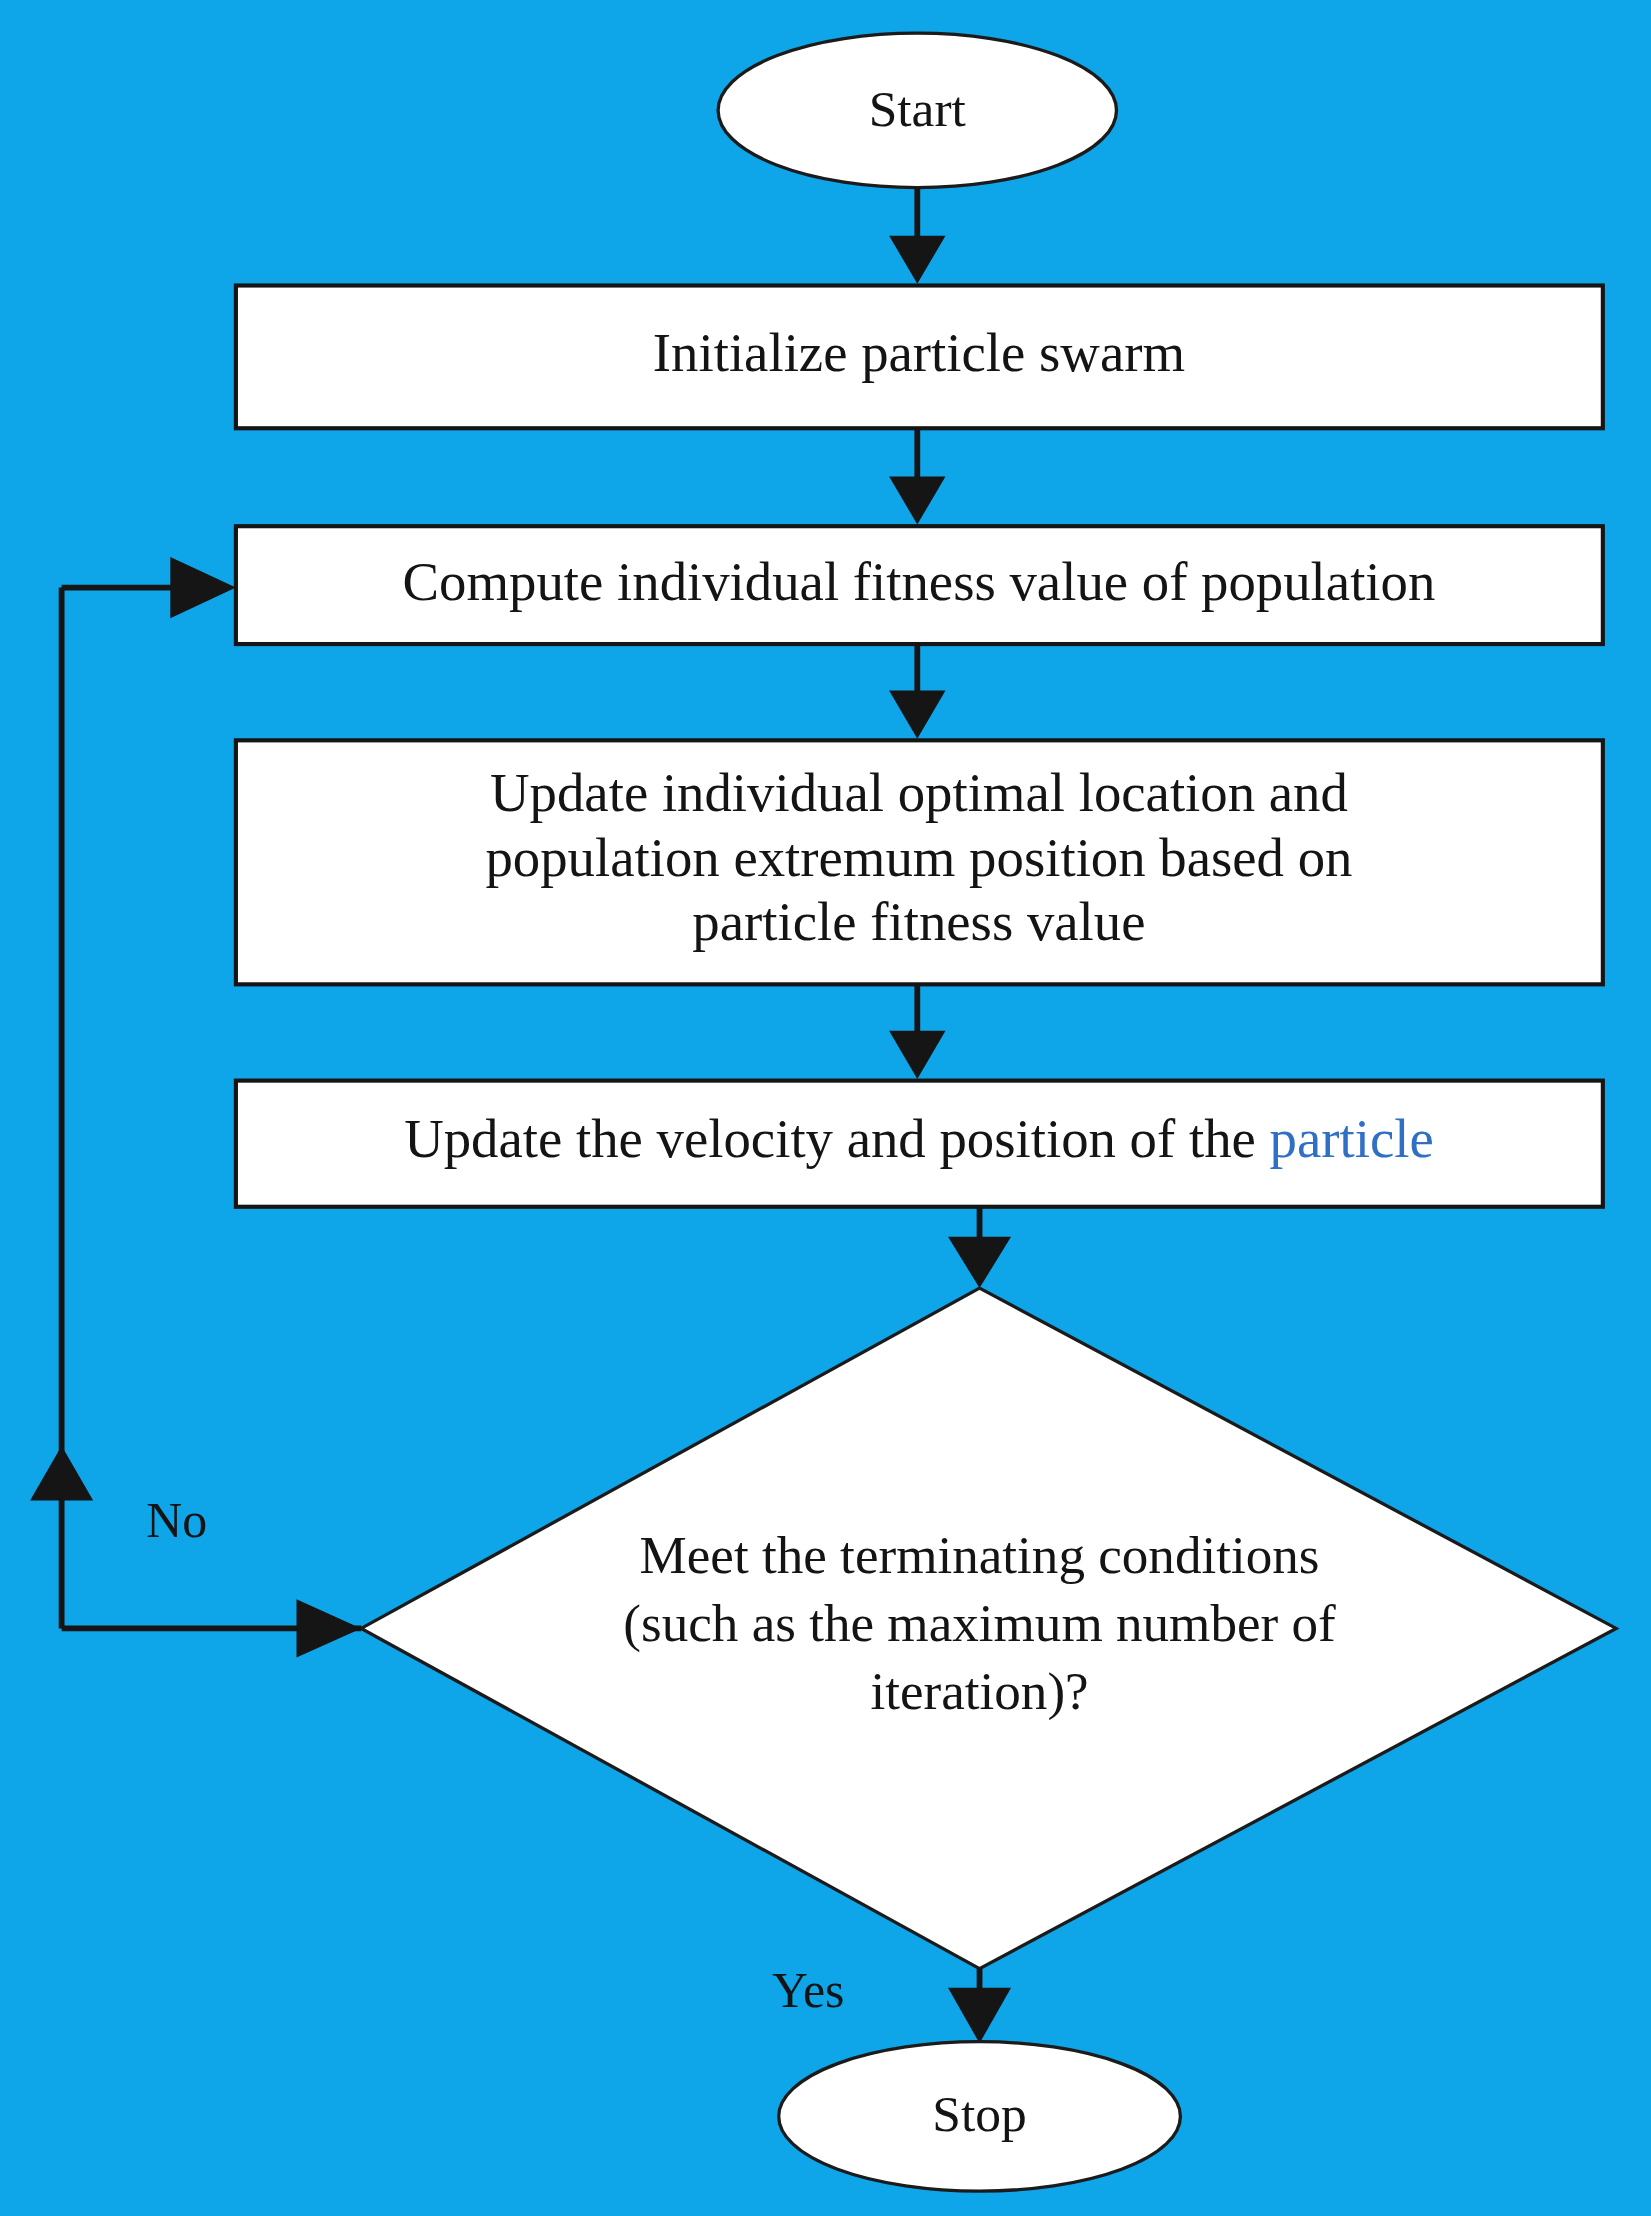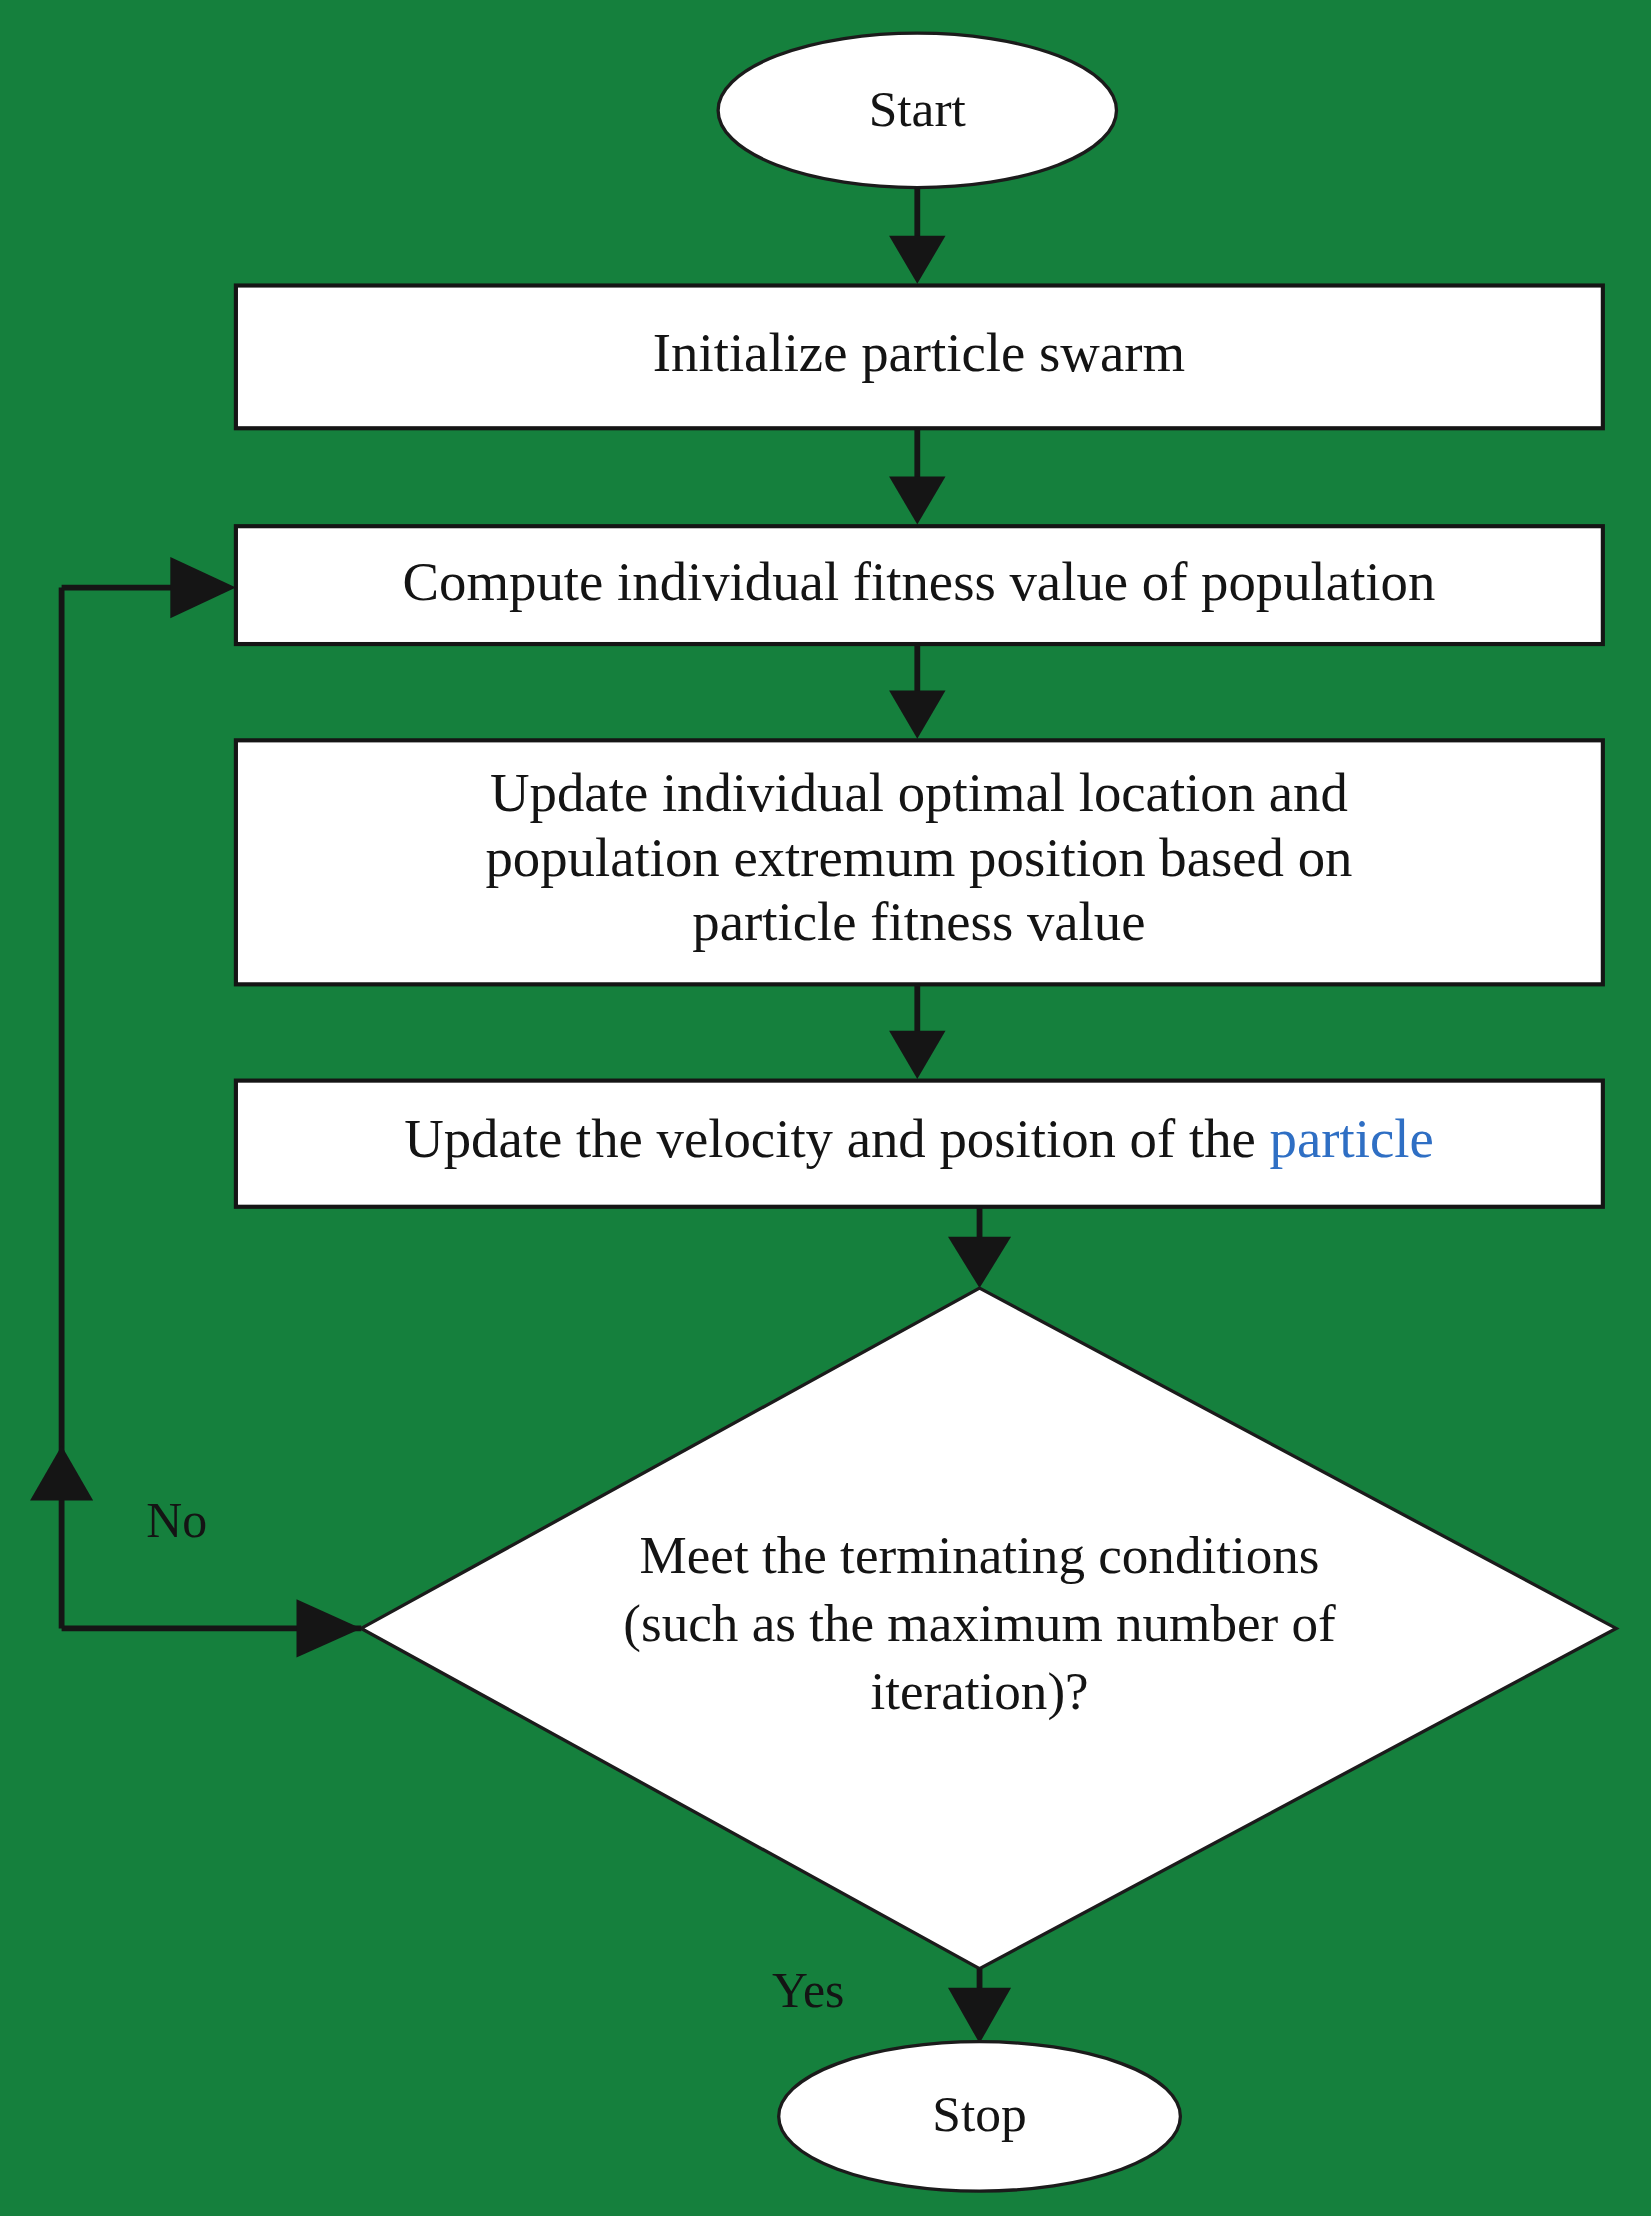--- a/index.html
+++ b/index.html
@@ -10,21 +10,21 @@
   body {
     width: 1652px;
     height: 2216px;
     overflow: hidden;
     font-family: "Liberation Serif", "DejaVu Serif", serif;
   }
   #flowchart-root {
     position: relative;
     width: 1652px;
     height: 2216px;
-    background: #15803d;
+    background: #0ea5e9;
   }
   svg.chart-canvas {
     position: absolute;
     top: 0;
     left: 0;
     width: 1652px;
     height: 2216px;
     display: block;
   }
   .node-shape {

